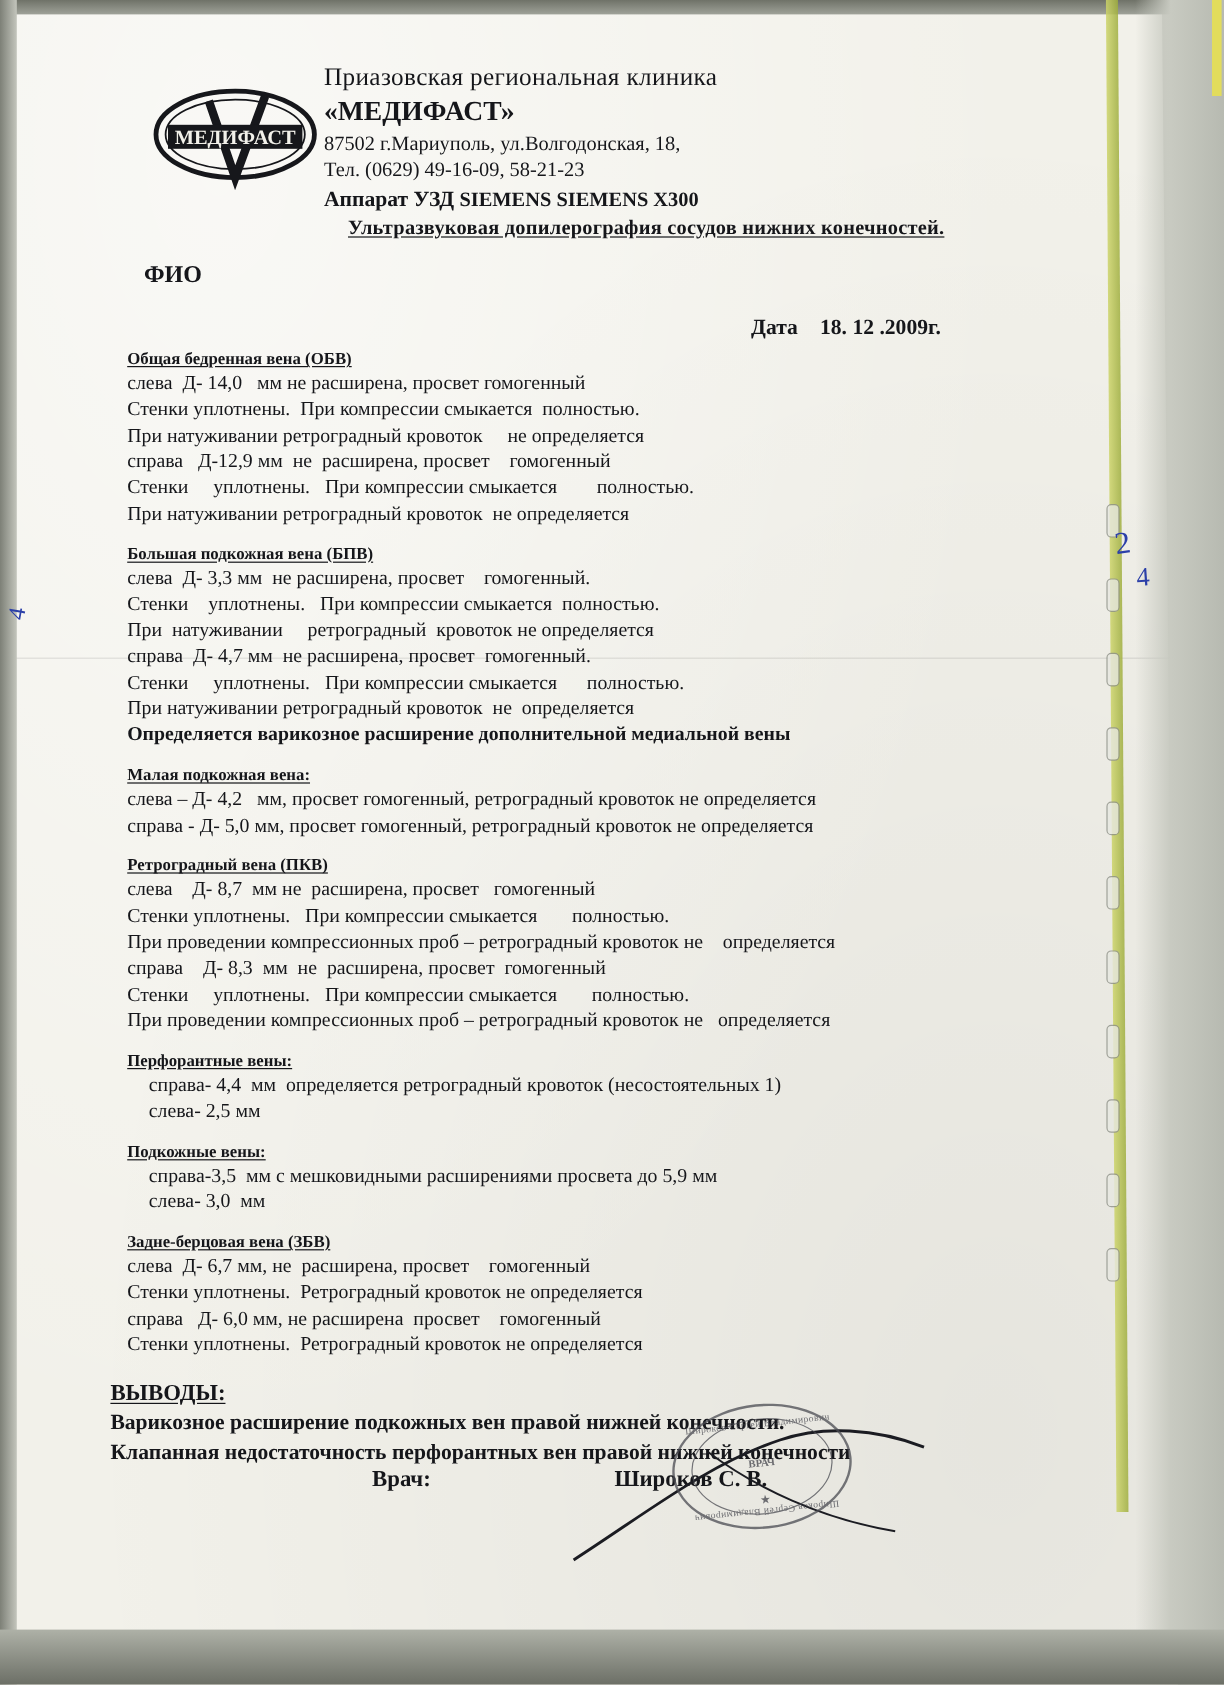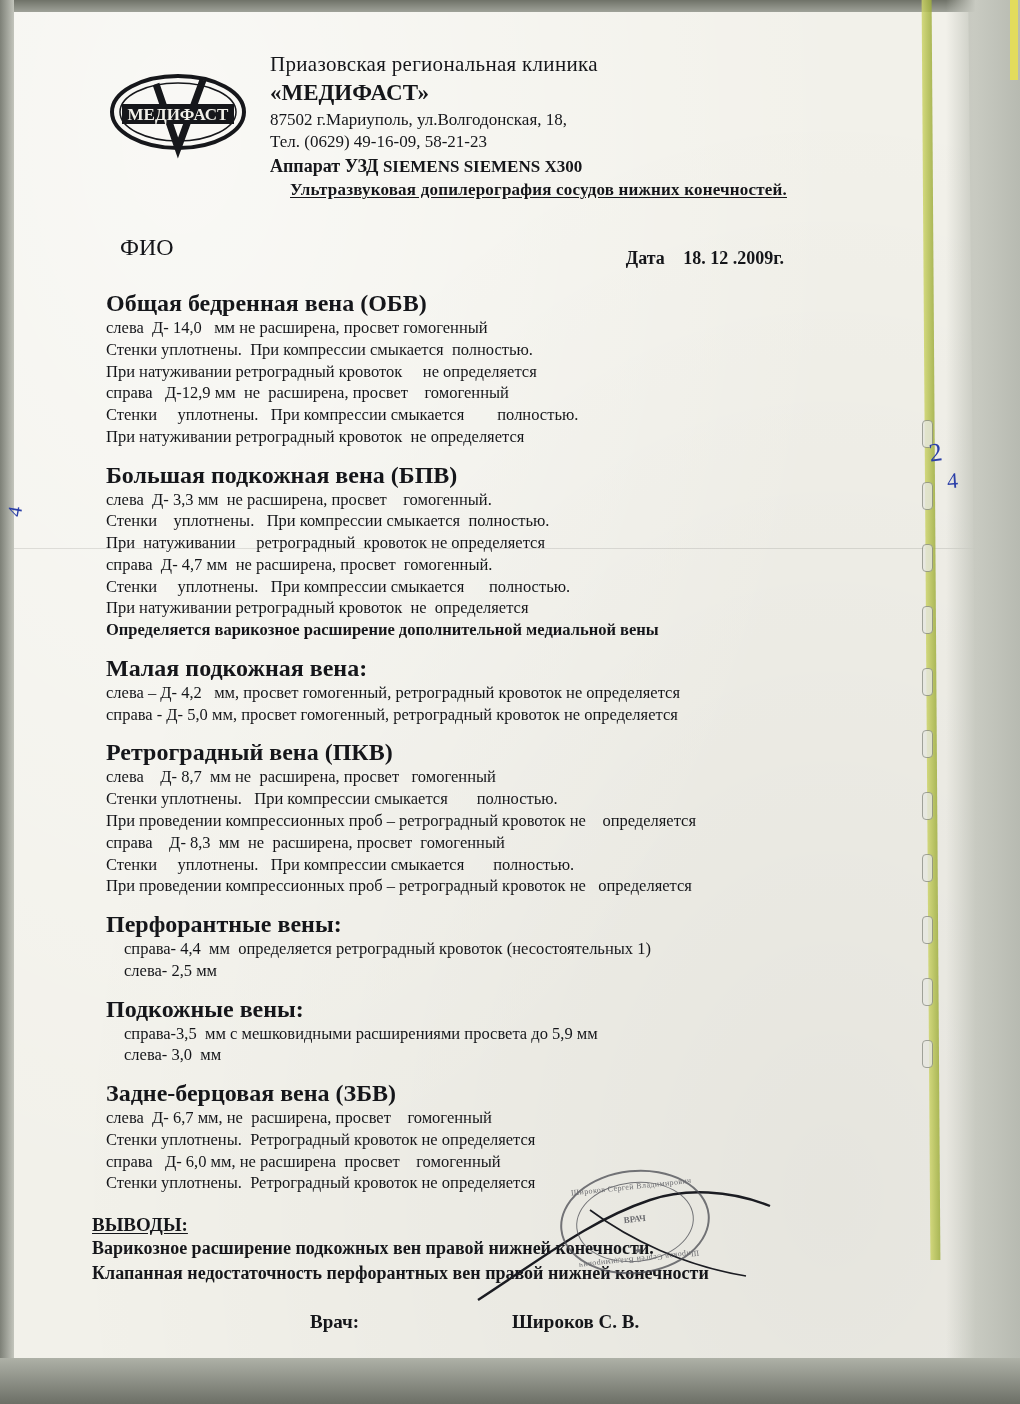--- a/index.html
+++ b/index.html
@@ -85,21 +85,21 @@
     width: 810px;
     color: #15161a;
   }
   
   .header {
     position: relative;
     min-height: 150px;
   }
   .logo {
     position: absolute;
-    left: 16px;
+    left: 34px;
     top: 18px;
     width: 140px;
     height: 96px;
     text-align: right;
   }
   .logo svg { display:block; }
   .clinic-lines {
     padding-left: 178px;
   }
   .clinic-name {
@@ -135,36 +135,37 @@
     padding-left: 20px;
   }
   .fio-row {
     margin-top: 16px;
     position: relative;
     height: 58px;
   }
   .fio {
     position: absolute;
     left: 28px;
-    top: 16px;
-    font-size: 24px;
-    font-weight: normal;
+    top: 0;
+    font-size: 20px;
+    font-weight: bold;
   }
   .date {
     position: absolute;
     right: 118px;
-    top: 30px;
+    top: 44px;
     font-size: 18px;
     font-weight: bold;
   }
   .date .label { margin-right: 14px; }
   .section { margin-top: 14px; }
   .sec-title {
-    font-size: 24px;
-    font-weight: bold;
+    font-size: 14px;
+    font-weight: bold;
+    text-decoration: underline;
     text-underline-offset: 2px;
     margin-left: 14px;
     display: inline-block;
   }
   .line {
     font-size: 16.5px;
     line-height: 1.32;
     margin-left: 14px;
     white-space: pre;
     font-family: Liberation Serif, serif;
@@ -184,21 +185,20 @@
     margin-left: 0px;
     display: inline-block;
   }
   .concl-line {
     font-size: 18px;
     font-weight: bold;
     line-height: 1.35;
     margin-left: 0px;
   }
   .signature-row {
-    margin-top: 26px;
     position: relative;
     height: 46px;
   }
   .doc-label {
     position: absolute;
     left: 218px;
     font-size: 19px;
     font-weight: bold;
   }
   .doc-name {

